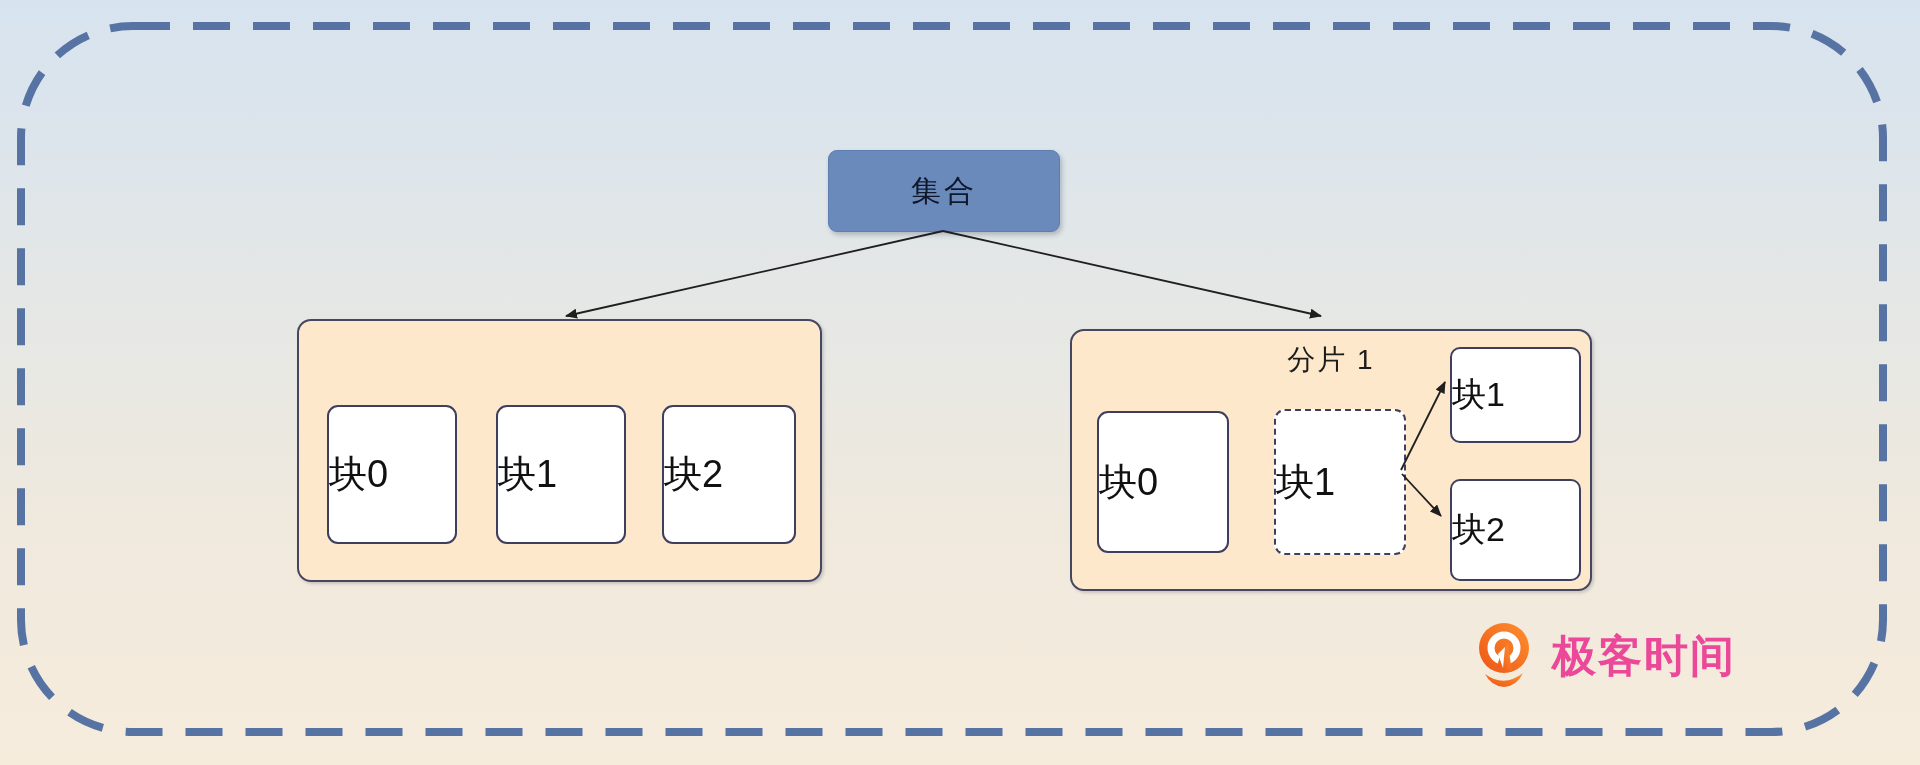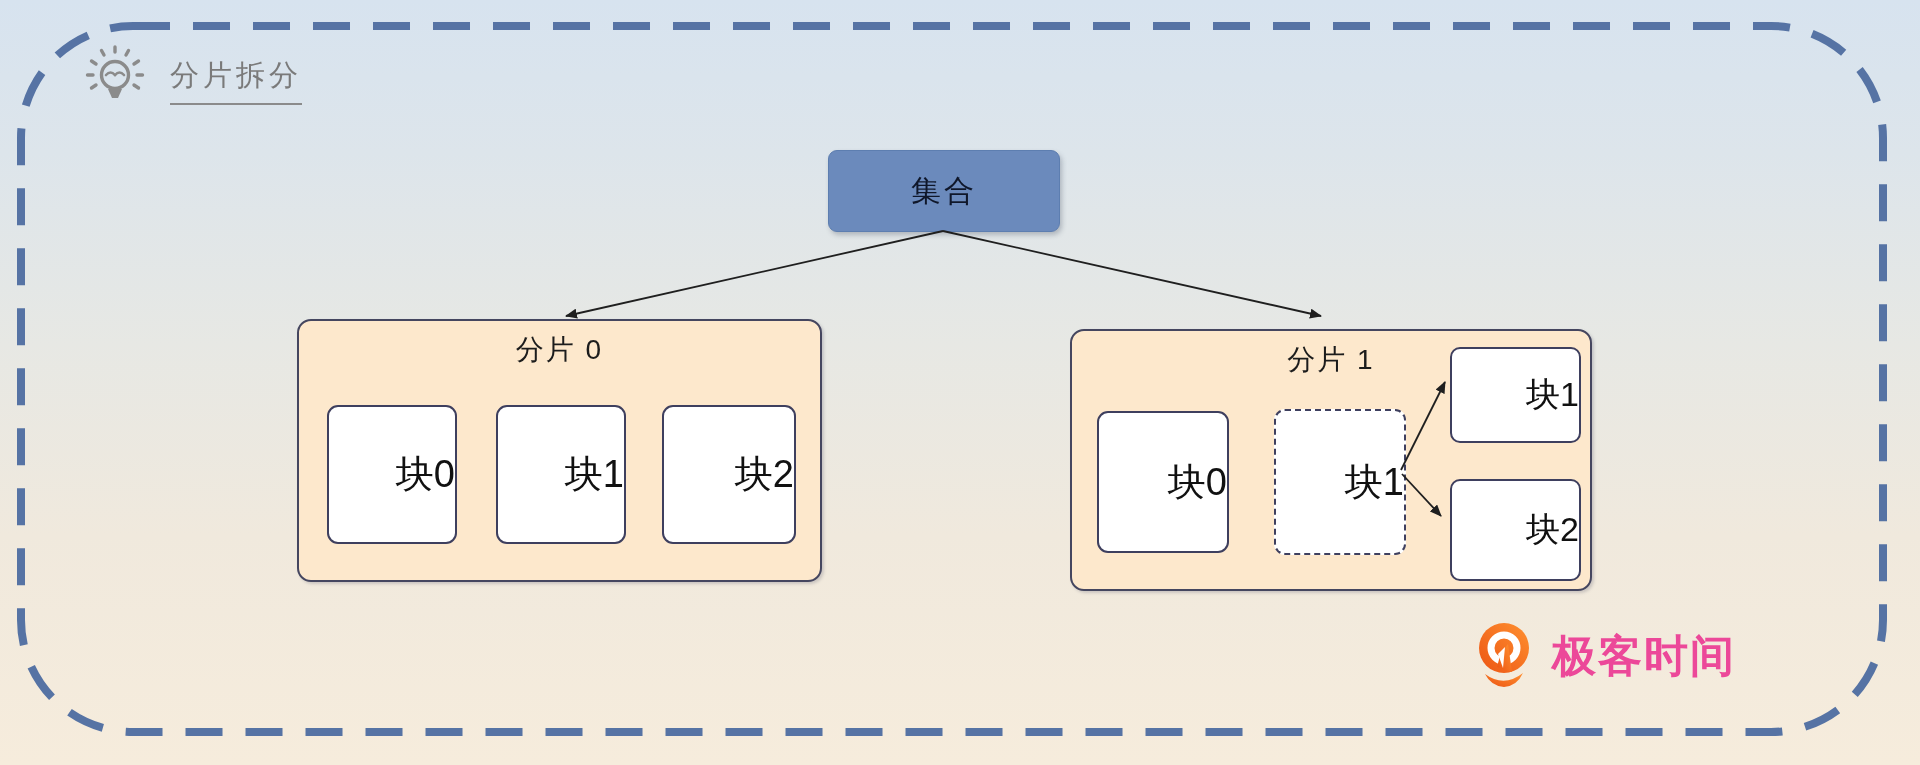--- a/index.html
+++ b/index.html
@@ -38,21 +38,21 @@
     box-shadow:2px 2px 3px rgba(90,90,110,.25);z-index:2;
   }
   .shard0{left:297px;top:319px;width:521px;height:259px;}
   .shard1{left:1070px;top:322px;width:518px;height:258px;margin-top:7px;}
   .shard-label{
     position:absolute;left:0;right:0;top:10px;text-align:center;
     font-size:28px;color:#1c1c1c;letter-spacing:2px;
   }
   .chunk{
     position:absolute;background:#ffffff;border:2px solid #3e3f5e;border-radius:11px;
-    display:flex;align-items:center;justify-content:flex-end;
+    display:flex;align-items:center;justify-content:flex-start;
     font-size:38px;color:#111111;
   }
   .chunk.small{font-size:34px;border-radius:10px;}
   .chunk.dashed{border-style:dashed;}
 
   .s0-c0{left:28px;top:84px;width:126px;height:135px;}
   .s0-c1{left:197px;top:84px;width:126px;height:135px;}
   .s0-c2{left:363px;top:84px;width:130px;height:135px;}
 
   .s1-c0{left:25px;top:80px;width:128px;height:138px;}
@@ -76,47 +76,26 @@
         <path d="M0,0 L12,5 L0,10 z" fill="#1f1f1f"></path>
       </marker>
     </defs>
     <rect x="21" y="26" width="1862" height="706" rx="112" ry="112" fill="none" stroke="#5673a4" stroke-width="8" stroke-dasharray="37 23"></rect>
     <line x1="943" y1="231" x2="566" y2="316" stroke="#1f1f1f" stroke-width="1.8" marker-end="url(#arw)"></line>
     <line x1="943" y1="231" x2="1321" y2="316" stroke="#1f1f1f" stroke-width="1.8" marker-end="url(#arw)"></line>
     <line x1="1401" y1="470" x2="1445" y2="382" stroke="#1f1f1f" stroke-width="1.8" marker-end="url(#arw)"></line>
     <line x1="1402" y1="474" x2="1441" y2="516" stroke="#1f1f1f" stroke-width="1.8" marker-end="url(#arw)"></line>
   </svg>
 
-  <div class="header">
-    <svg class="bulb" viewBox="0 0 62 64">
-      <g stroke="#8b8b8b" stroke-width="3.4" stroke-linecap="round" fill="none">
-        <circle cx="31" cy="31" r="13.5"></circle>
-        <path d="M22,31 q4.5,-5 9,0" stroke-width="2.6"></path>
-        <path d="M31,31 q4.5,-5 9,0" stroke-width="2.6"></path>
-        <line x1="31" y1="8" x2="31" y2="3"></line>
-        <line x1="20" y1="11" x2="17.5" y2="6.5"></line>
-        <line x1="42" y1="11" x2="44.5" y2="6.5"></line>
-        <line x1="12" y1="20" x2="7.5" y2="17"></line>
-        <line x1="50" y1="20" x2="54.5" y2="17"></line>
-        <line x1="9" y1="31" x2="3.5" y2="31"></line>
-        <line x1="53" y1="31" x2="58.5" y2="31"></line>
-        <line x1="12" y1="41" x2="7.5" y2="44"></line>
-        <line x1="50" y1="41" x2="54.5" y2="44"></line>
-      </g>
-      <path d="M24,45 L38,45 L34,54 L28,54 z" fill="#8b8b8b"></path>
-    </svg>
-    <div class="page-title">分片拆分</div>
-  </div>
 
   <div class="collection">
     <span>集合</span>
   </div>
 
   <div class="shard shard0">
-    <div class="shard-label">分片 0</div>
     <div class="chunk s0-c0">
       <span>块0</span>
     </div>
     <div class="chunk s0-c1">
       <span>块1</span>
     </div>
     <div class="chunk s0-c2">
       <span>块2</span>
     </div>
   </div>

